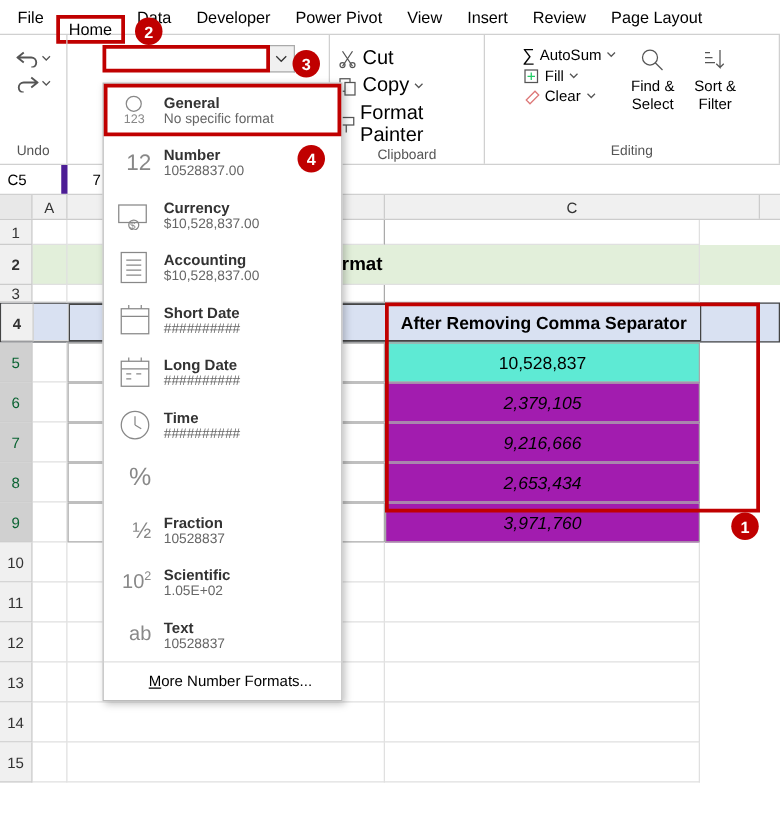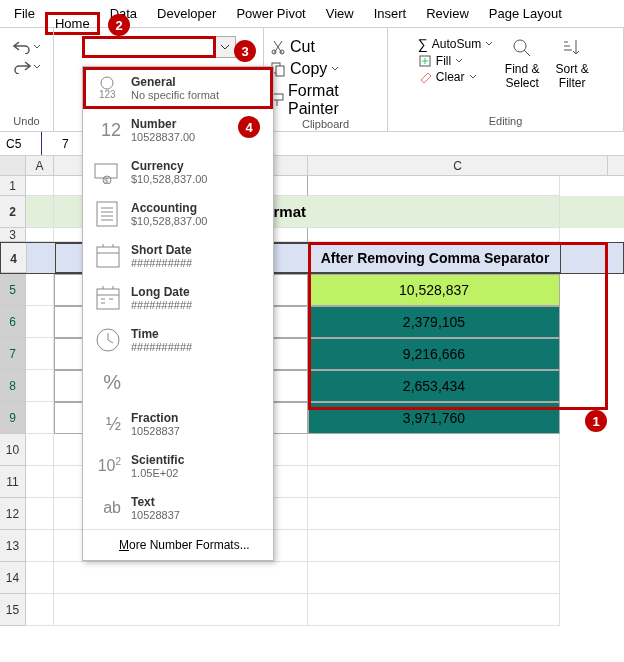--- a/index.html
+++ b/index.html
@@ -19,43 +19,43 @@
 .format-combo-arrow { width: 20px; height: 22px; border: 1px solid #aaa; border-left: none; background: #f0f0f0; display: flex; align-items: center; justify-content: center; cursor: pointer; }
 .clip-group { width: 124px; }
 .clip-items { display: flex; flex-direction: column; gap: 4px; padding-top: 6px; font-size: 16px; }
 .clip-row { display: flex; align-items: center; gap: 4px; }
 .edit-group { flex: 1; }
 .edit-top { display: flex; gap: 8px; padding-top: 4px; }
 .edit-left { display: flex; flex-direction: column; gap: 2px; font-size: 12px; }
 .edit-right { display: flex; gap: 8px; }
 .edit-btn { display: flex; flex-direction: column; align-items: center; gap: 2px; font-size: 12px; }
 .formula-bar { display: flex; height: 24px; border-bottom: 1px solid #d0d0d0; align-items: center; }
-.namebox { width: 42px; border-right: 1px solid #4c1d95; padding-left: 6px; font-size: 12px; height: 100%; display: flex; align-items: center; }
+.namebox { width: 54px; border-right: 5px solid #4c1d95; padding-left: 6px; font-size: 12px; height: 100%; display: flex; align-items: center; }
 .formula-text { padding-left: 20px; font-size: 12px; }
 .grid-wrap { position: relative; }
 .col-headers { display: flex; height: 20px; background: #f0f0f0; border-bottom: 1px solid #ccc; }
 .corner { width: 26px; border-right: 1px solid #ccc; background: #e8e8e8; }
 .col-h { border-right: 1px solid #ccc; text-align: center; font-size: 12px; color: #333; line-height: 20px; }
 .col-A { width: 28px; }
 .col-B { width: 254px; }
 .col-C { width: 300px; }
 .rows { }
 .row { display: flex; height: 32px; }
 .row-h { width: 26px; background: #f0f0f0; border-right: 1px solid #ccc; border-bottom: 1px solid #ccc; text-align: center; font-size: 12px; line-height: 32px; color: #333; }
 .row-h.sel { background: #d0d0d0; color: #0a6332; }
 .cell { border-right: 1px solid #e0e0e0; border-bottom: 1px solid #e0e0e0; }
 .cell-A { width: 28px; }
 .cell-B { width: 254px; border-right: 1px solid #aaa; }
 .cell-C { width: 252px; }
 .title-row { background: #e2efda; font-weight: bold; text-align: center; font-size: 15px; }
 .header-row { background: #d9e1f2; font-weight: bold; text-align: center; font-size: 14px; border: 1px solid #444 !important; }
 .header-row .cell-B, .header-row .cell-C { border: 1px solid #444 !important; display: flex; align-items: center; justify-content: center; }
 .data-cell { text-align: center; font-size: 14px; display: flex; align-items: center; justify-content: center; border: 1px solid #aaa; }
-.data-row.sel .data-cell.sel-c { background: #0f766e; }
-.data-row.first .data-cell.sel-c { background: #bef264; }
+.data-row.sel .data-cell.sel-c { background: #a21caf; font-style: italic; }
+.data-row.first .data-cell.sel-c { background: #5eead4; }
 .sel-outline { position: absolute; border: 3px solid #c00000; pointer-events: none; }
 .sel-outline.table { left: 308px; top: 86px; width: 300px; height: 168px; }
 .callout { position: absolute; width: 22px; height: 22px; border-radius: 50%; background: #c00000; color: #fff; display: flex; align-items: center; justify-content: center; font-weight: bold; font-size: 13px; z-index: 50; }
 .dropdown { position: absolute; left: 82px; top: 66px; width: 192px; background: #fff; border: 1px solid #bbb; box-shadow: 2px 2px 6px rgba(0,0,0,0.25); z-index: 40; }
 .dd-item { display: flex; align-items: center; padding: 6px 8px; gap: 10px; cursor: pointer; border-bottom: none; }
 .dd-item.active { border: 3px solid #c00000; padding: 3px 5px; }
 .dd-icon { width: 30px; height: 30px; display: flex; align-items: center; justify-content: flex-end; color: #555; }
 .dd-text { display: flex; flex-direction: column; }
 .dd-title { font-size: 12px; font-weight: 600; color: #333; }
 .dd-sub { font-size: 11px; color: #666; }

